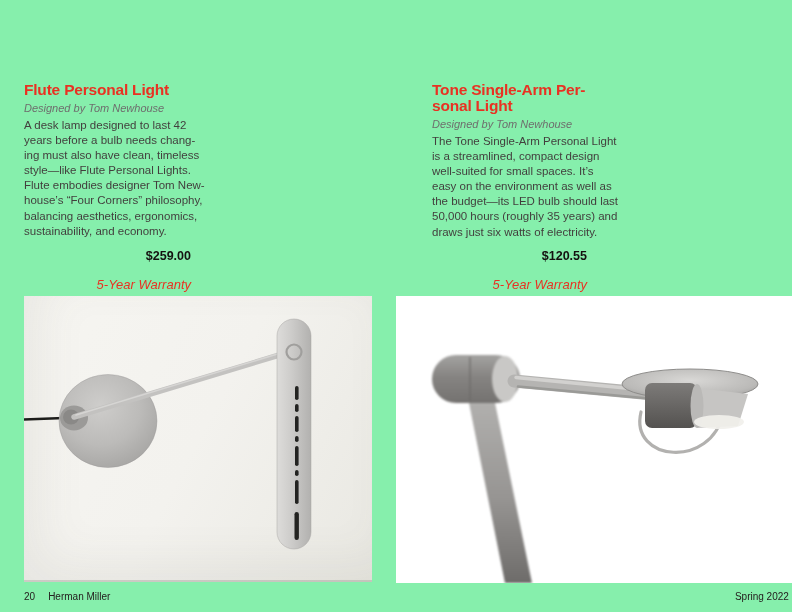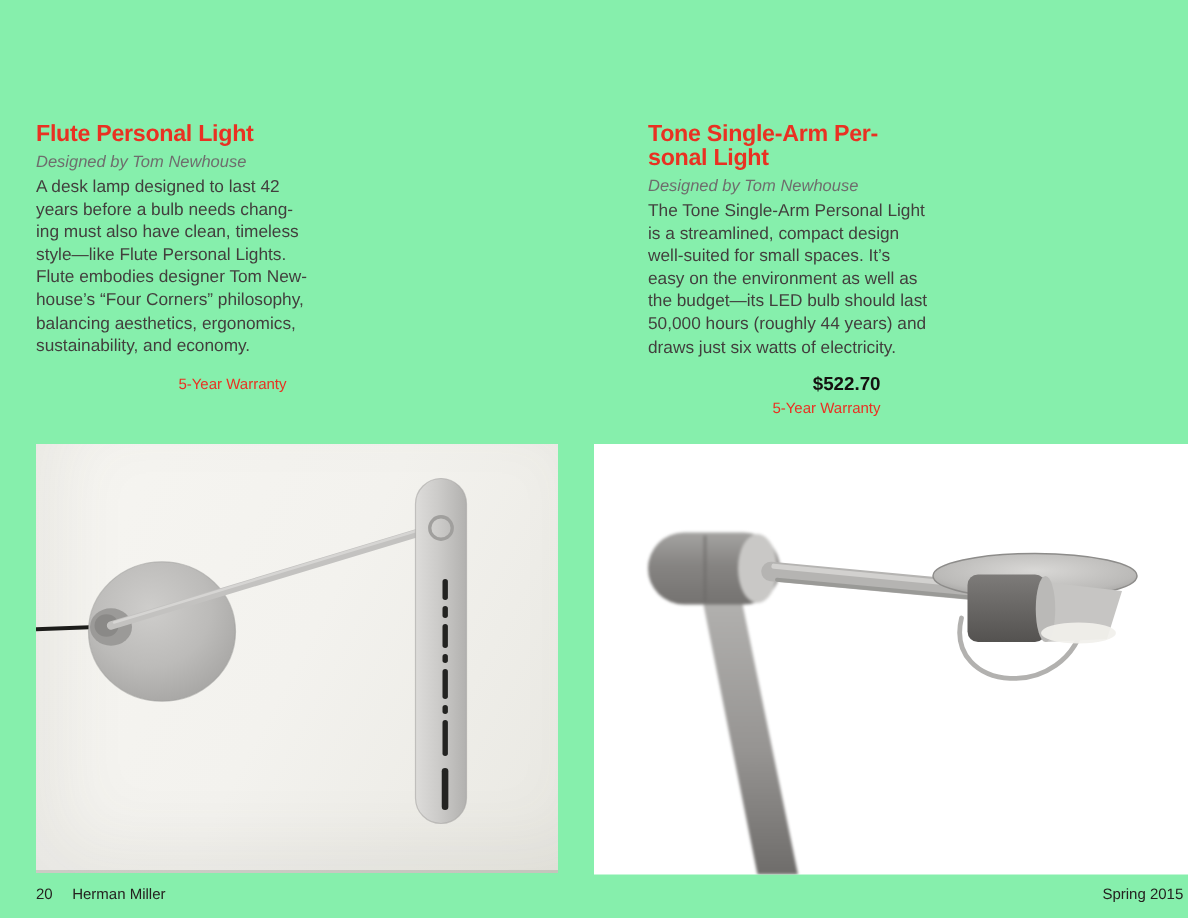--- a/index.html
+++ b/index.html
@@ -17,21 +17,21 @@
   .designer{
     margin:0 0 3px 0;font-size:11px;line-height:14px;font-style:italic;color:#6e6e6d;
   }
   .desc{
     margin:0;font-size:11.5px;line-height:15.1px;color:#423f3d;white-space:pre-line;
   }
   .pricing{position:absolute;top:248px;width:167px;text-align:right;}
   .pricing-left{left:24px;}
   .pricing-right{left:420px;}
   .price{font-size:12.5px;font-weight:bold;color:#141210;line-height:16px;}
-  .warranty{font-size:10px;color:#e93122;line-height:14px;margin-top:2px;}
+  .warranty{font-size:13px;font-style:italic;color:#e93122;line-height:14px;margin-top:14px;}
   .photo{position:absolute;margin:0;padding:0;}
   .photo-left{
     left:24px;top:296px;width:348px;height:286px;
     background:linear-gradient(118deg,#f6f5f1 0%,#f3f2ee 50%,#e9e8e2 100%);
     box-shadow:inset 18px -18px 46px rgba(90,90,78,0.08), inset 0 -2px 0 rgba(120,118,108,0.25);
   }
   .photo-right{left:396px;top:296px;width:396px;height:287px;background:#ffffff;}
   .photo svg{display:block;width:100%;height:100%;}
   .soft{filter:blur(1.1px);}
   .softer{filter:blur(0.5px);}
@@ -53,37 +53,38 @@
     <p class="desc">A desk lamp designed to last 42
 years before a bulb needs chang-
 ing must also have clean, timeless
 style—like Flute Personal Lights.
 Flute embodies designer Tom New-
 house’s “Four Corners” philosophy,
 balancing aesthetics, ergonomics,
 sustainability, and economy.</p>
   </section>
   <div class="pricing pricing-left">
+    <div class="price">$259.00</div>
     <div class="warranty">5-Year Warranty</div>
   </div>
 
   <section class="col col-right">
     <h2 class="product-title">Tone Single-Arm Per-
 sonal Light</h2>
     <p class="designer">Designed by Tom Newhouse</p>
     <p class="desc">The Tone Single-Arm Personal Light
 is a streamlined, compact design
 well-suited for small spaces. It’s
 easy on the environment as well as
 the budget—its LED bulb should last
-50,000 hours (roughly 44 years) and
+50,000 hours (roughly 35 years) and
 draws just six watts of electricity.</p>
   </section>
   <div class="pricing pricing-right">
-    <div class="price">$522.70</div>
+    <div class="price">$120.55</div>
     <div class="warranty">5-Year Warranty</div>
   </div>
 
   <figure class="photo photo-left">
     <svg viewBox="0 0 348 286">
       <defs>
         <radialGradient id="fluteBase" cx="42%" cy="34%" r="75%">
           <stop offset="0%" stop-color="#cecdcb"></stop>
           <stop offset="55%" stop-color="#bcbbb9"></stop>
           <stop offset="100%" stop-color="#a3a2a0"></stop>
@@ -172,18 +173,18 @@
       <ellipse cx="323" cy="126" rx="25" ry="7" fill="#f1f0ec" opacity="0.92"></ellipse>
     </svg>
   </figure>
 
   <footer class="footer">
     <div class="f-group">
       <span>20</span>
       <span>Herman Miller</span>
     </div>
     <div class="f-group">
-      <span>Spring 2015</span>
+      <span>Spring 2022</span>
       <span>21</span>
     </div>
   </footer>
 
 </div>
 
 </body></html>

